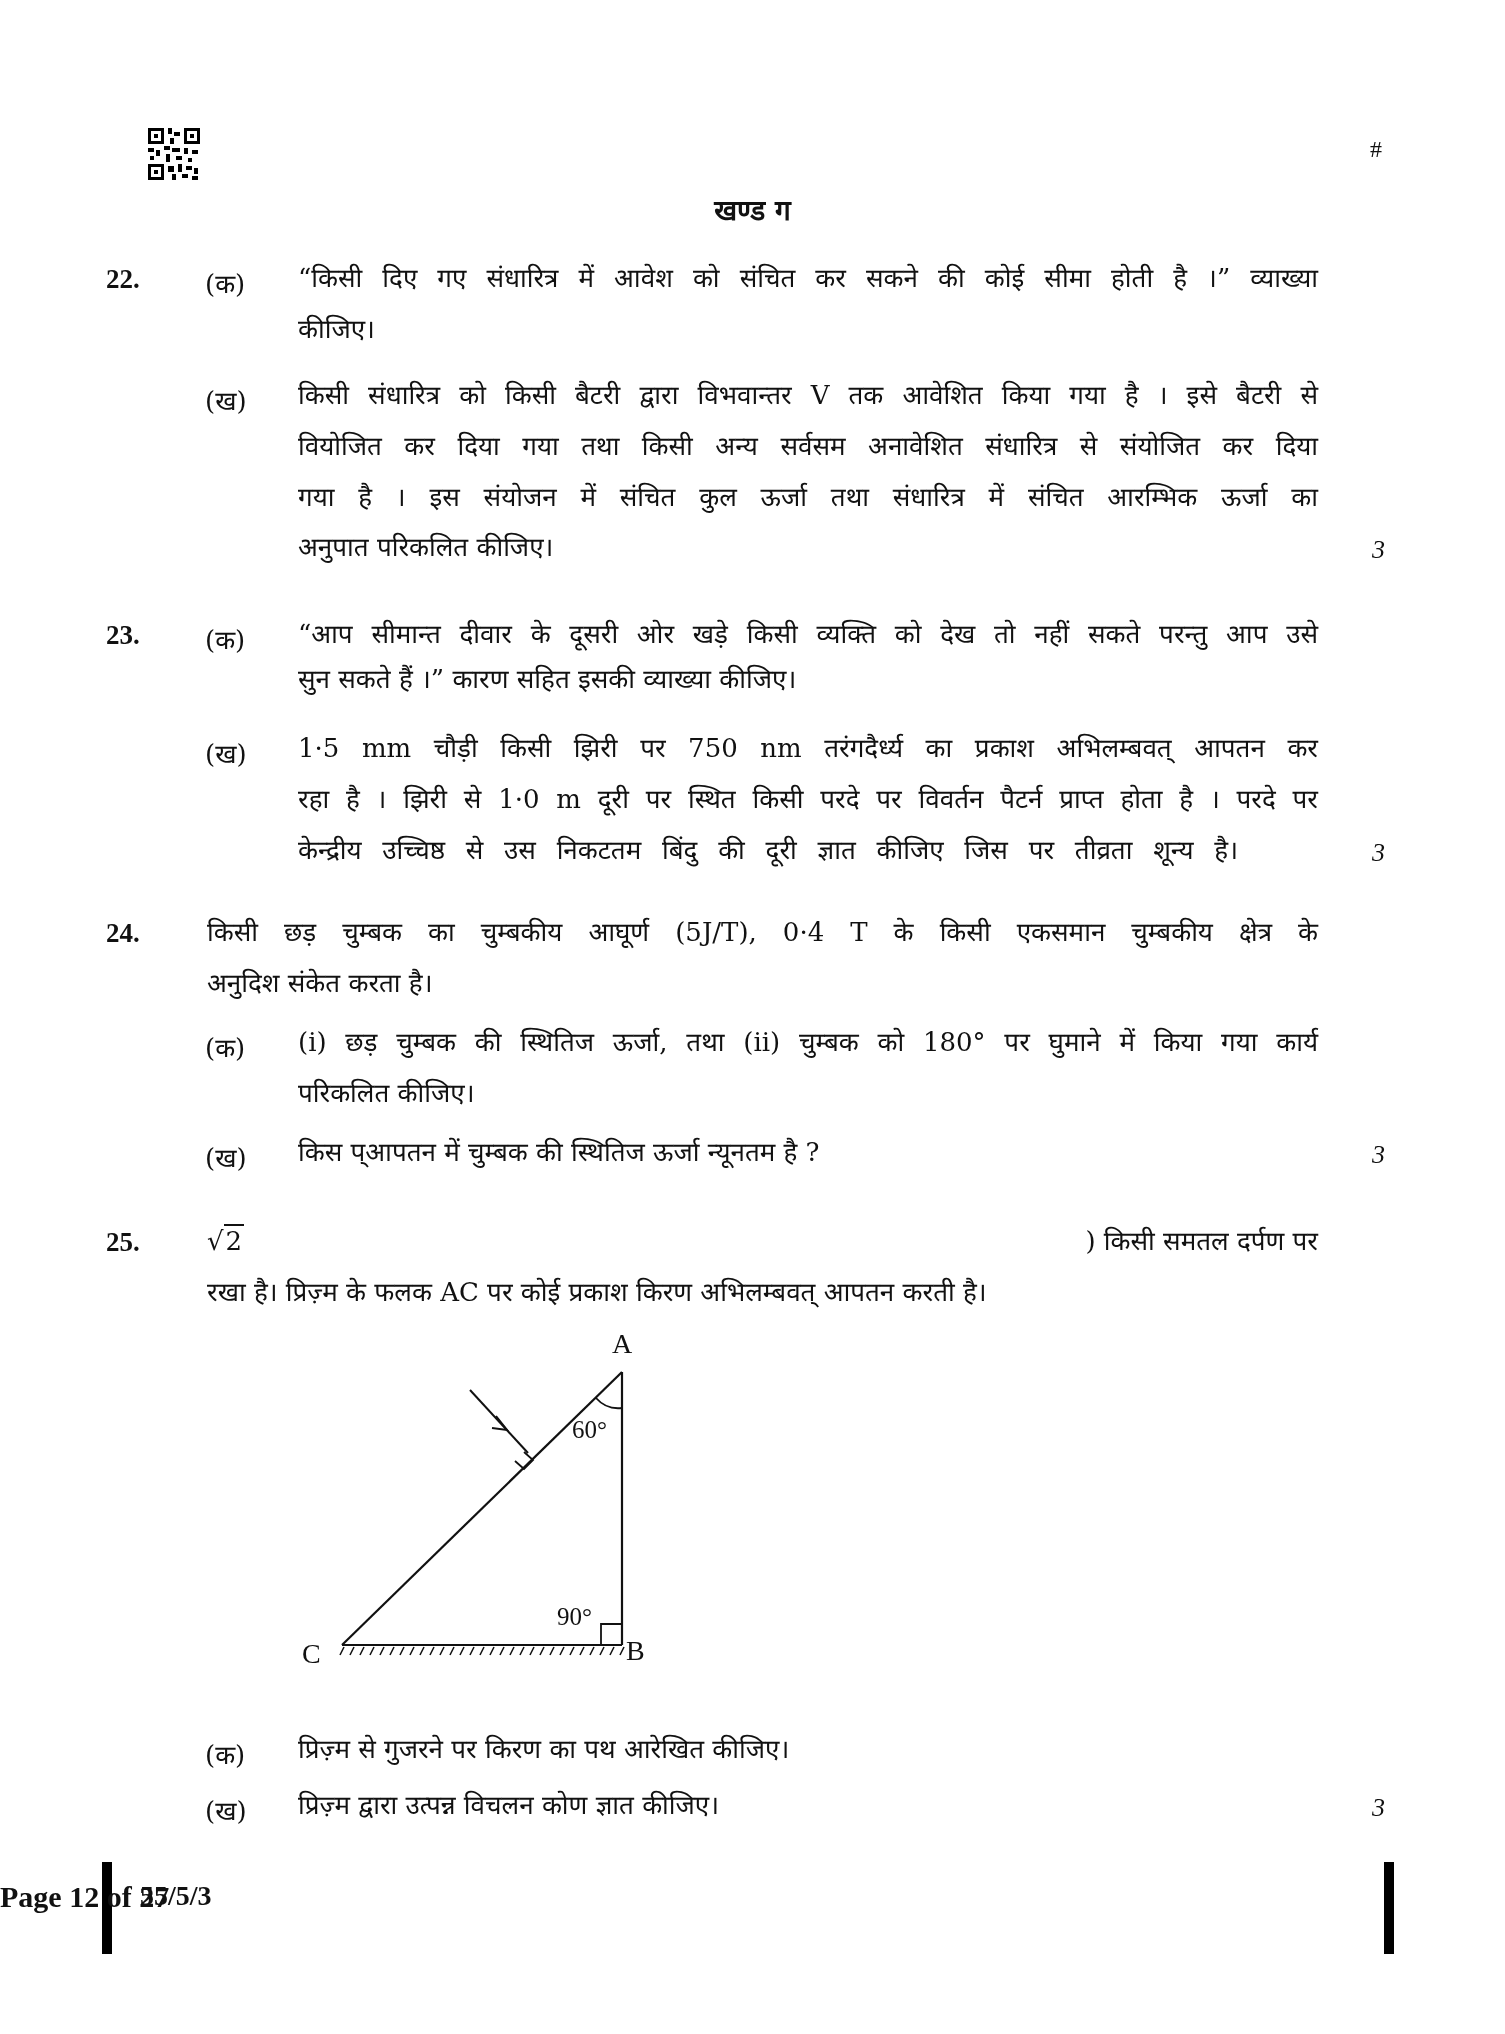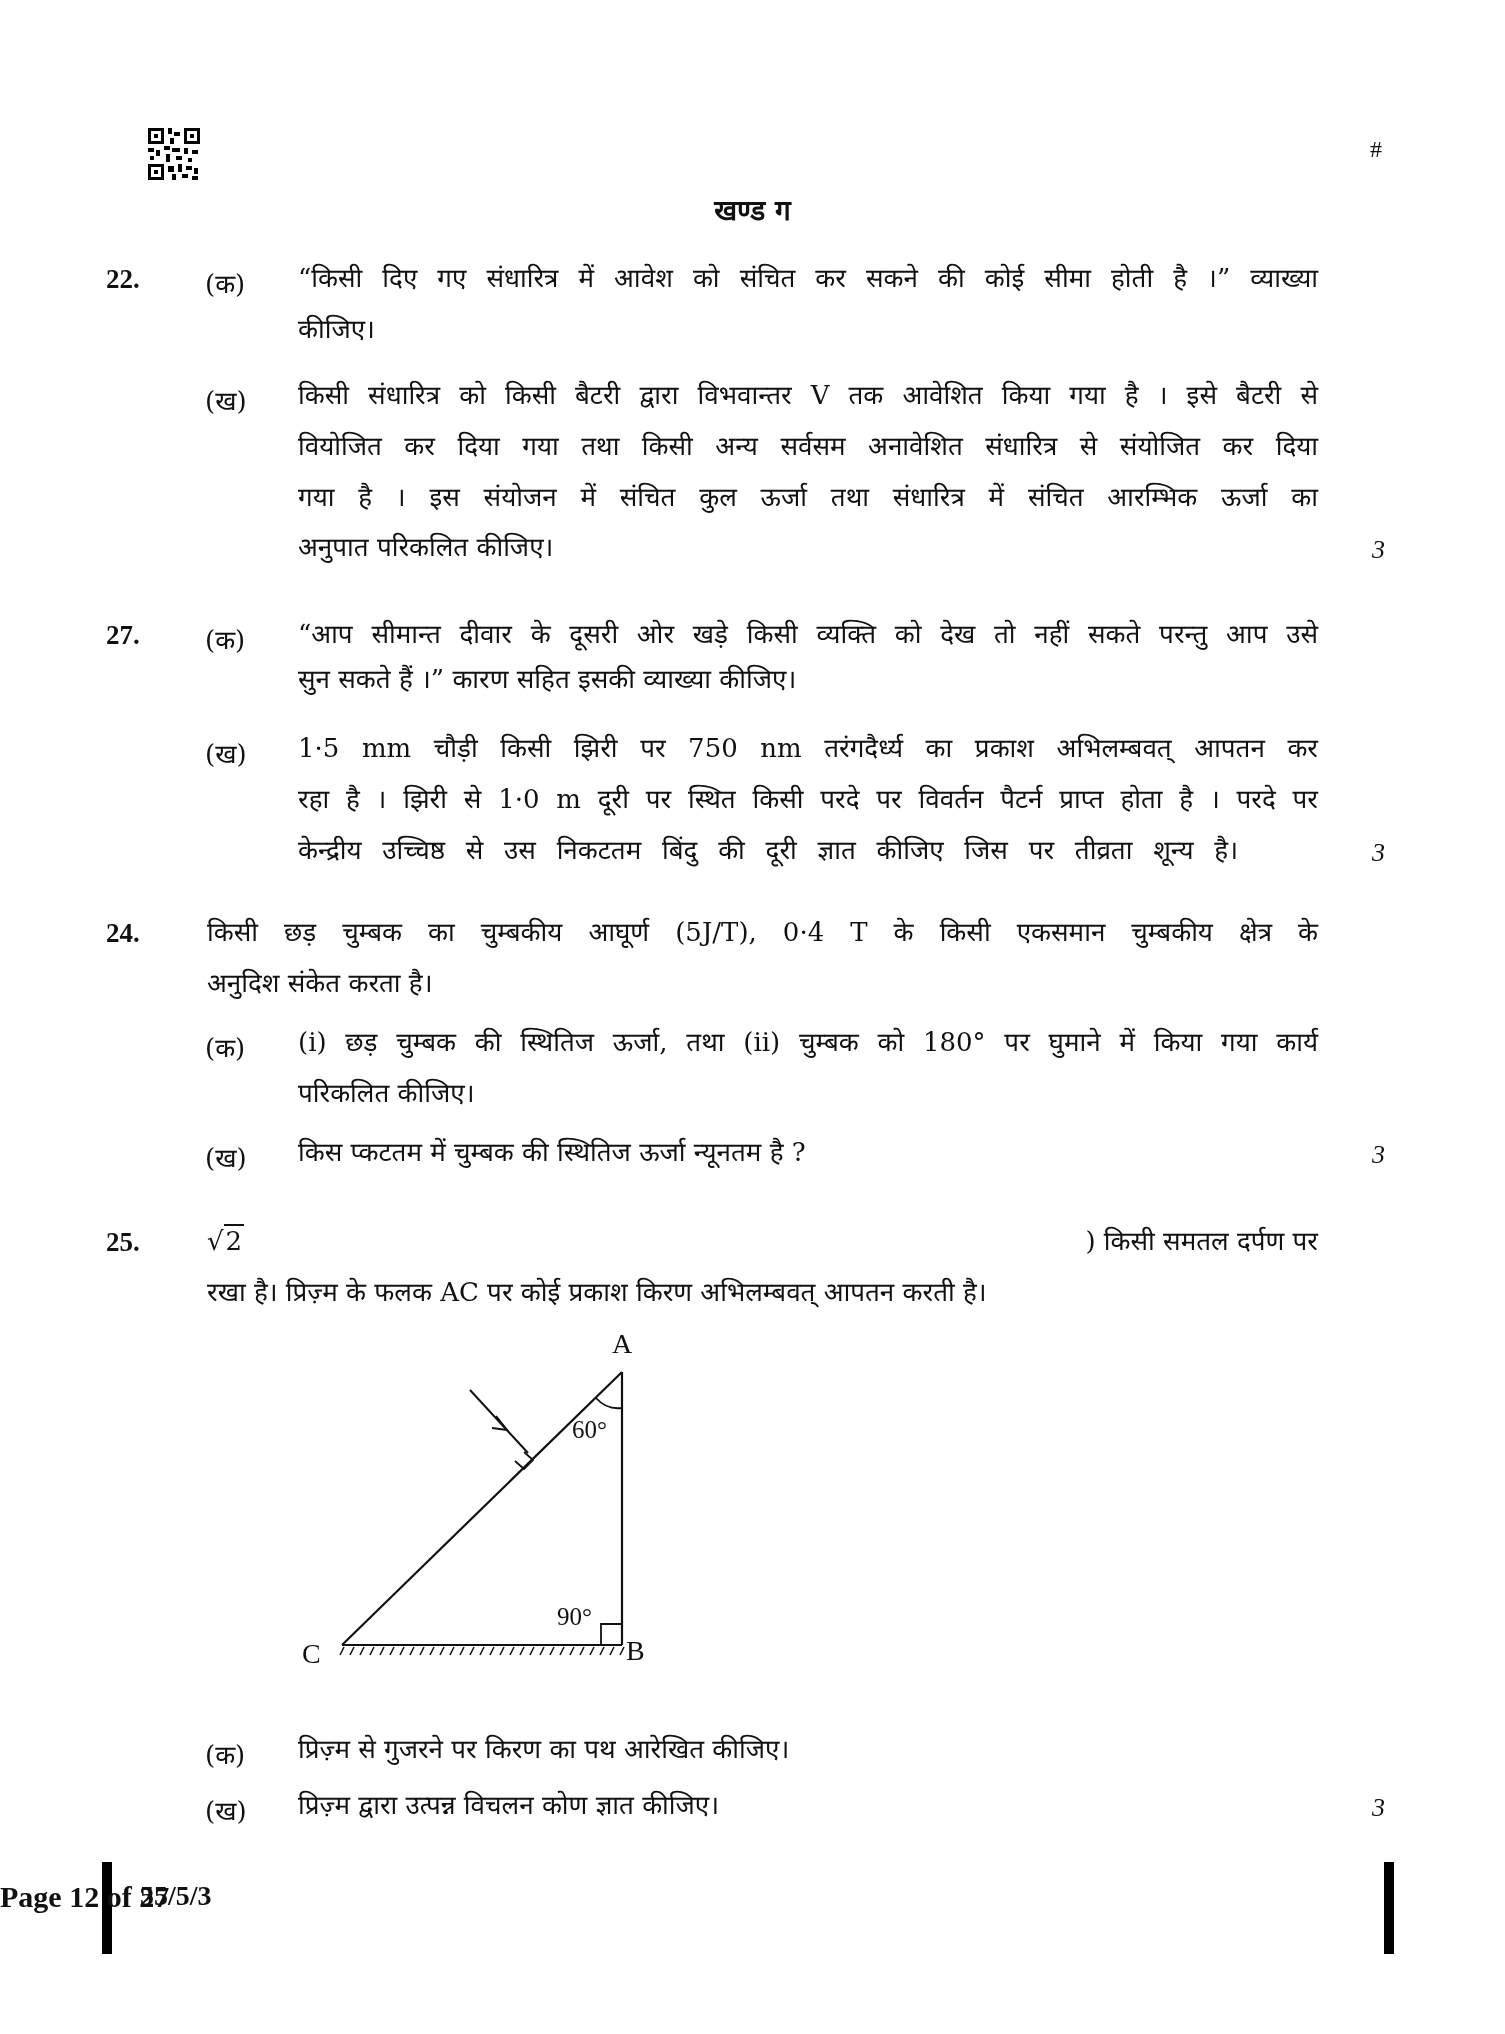--- a/index.html
+++ b/index.html
@@ -70,21 +70,21 @@
 
   <div class="abs sub" style="left:205px;top:382px">(ख)</div>
   <div class="abs line just" style="left:298px;top:382px;width:1020px">किसी संधारित्र को किसी बैटरी द्वारा विभवान्तर V तक आवेशित किया गया है । इसे बैटरी से</div>
   <div class="abs line just" style="left:298px;top:433px;width:1020px">वियोजित कर दिया गया तथा किसी अन्य सर्वसम अनावेशित संधारित्र से संयोजित कर दिया</div>
   <div class="abs line just" style="left:298px;top:484px;width:1020px">गया है । इस संयोजन में संचित कुल ऊर्जा तथा संधारित्र में संचित आरम्भिक ऊर्जा का</div>
   <div class="abs line" style="left:298px;top:534px">अनुपात परिकलित कीजिए।</div>
   <div class="abs mark" style="top:535px">3</div>
 </div>
 
 <div>
-  <div class="abs qnum" style="top:620px">27.</div>
+  <div class="abs qnum" style="top:620px">23.</div>
   <div class="abs sub" style="left:205px;top:621px">(क)</div>
   <div class="abs line just" style="left:298px;top:621px;width:1020px">“आप सीमान्त दीवार के दूसरी ओर खड़े किसी व्यक्ति को देख तो नहीं सकते परन्तु आप उसे</div>
   <div class="abs line" style="left:298px;top:666px">सुन सकते हैं ।” कारण सहित इसकी व्याख्या कीजिए।</div>
 
   <div class="abs sub" style="left:205px;top:735px">(ख)</div>
   <div class="abs line just" style="left:298px;top:735px;width:1020px">1·5 mm चौड़ी किसी झिरी पर 750 nm तरंगदैर्ध्य का प्रकाश अभिलम्बवत् आपतन कर</div>
   <div class="abs line just" style="left:298px;top:786px;width:1020px">रहा है । झिरी से 1·0 m दूरी पर स्थित किसी परदे पर विवर्तन पैटर्न प्राप्त होता है । परदे पर</div>
   <div class="abs line just" style="left:298px;top:837px;width:940px">केन्द्रीय उच्चिष्ठ से उस निकटतम बिंदु की दूरी ज्ञात कीजिए जिस पर तीव्रता शून्य है।</div>
   <div class="abs mark" style="top:838px">3</div>
 </div>
@@ -92,21 +92,21 @@
 <div>
   <div class="abs qnum" style="top:918px">24.</div>
   <div class="abs line just" style="left:207px;top:919px;width:1111px">किसी छड़ चुम्बक का चुम्बकीय आघूर्ण (5J/T), 0·4 T के किसी एकसमान चुम्बकीय क्षेत्र के</div>
   <div class="abs line" style="left:207px;top:970px">अनुदिश संकेत करता है।</div>
 
   <div class="abs sub" style="left:205px;top:1029px">(क)</div>
   <div class="abs line just" style="left:298px;top:1029px;width:1020px">(i) छड़ चुम्बक की स्थितिज ऊर्जा, तथा (ii) चुम्बक को 180° पर घुमाने में किया गया कार्य</div>
   <div class="abs line" style="left:298px;top:1080px">परिकलित कीजिए।</div>
 
   <div class="abs sub" style="left:205px;top:1139px">(ख)</div>
-  <div class="abs line" style="left:298px;top:1139px">किस प्कटतम में चुम्बक की स्थितिज ऊर्जा न्यूनतम है ?</div>
+  <div class="abs line" style="left:298px;top:1139px">किस प्आपतन में चुम्बक की स्थितिज ऊर्जा न्यूनतम है ?</div>
   <div class="abs mark" style="top:1140px">3</div>
 </div>
 
 <div>
   <div class="abs qnum" style="top:1227px">25.</div>
   <div class="abs line" style="left:207px;top:1228px;width:1111px;display:flex;justify-content:space-between">
     <span class="sqrt">√<span class="rad">2</span></span>
     <span>) किसी समतल दर्पण पर</span>
   </div>
   <div class="abs line" style="left:207px;top:1279px">रखा है। प्रिज़्म के फलक AC पर कोई प्रकाश किरण अभिलम्बवत् आपतन करती है।</div>

